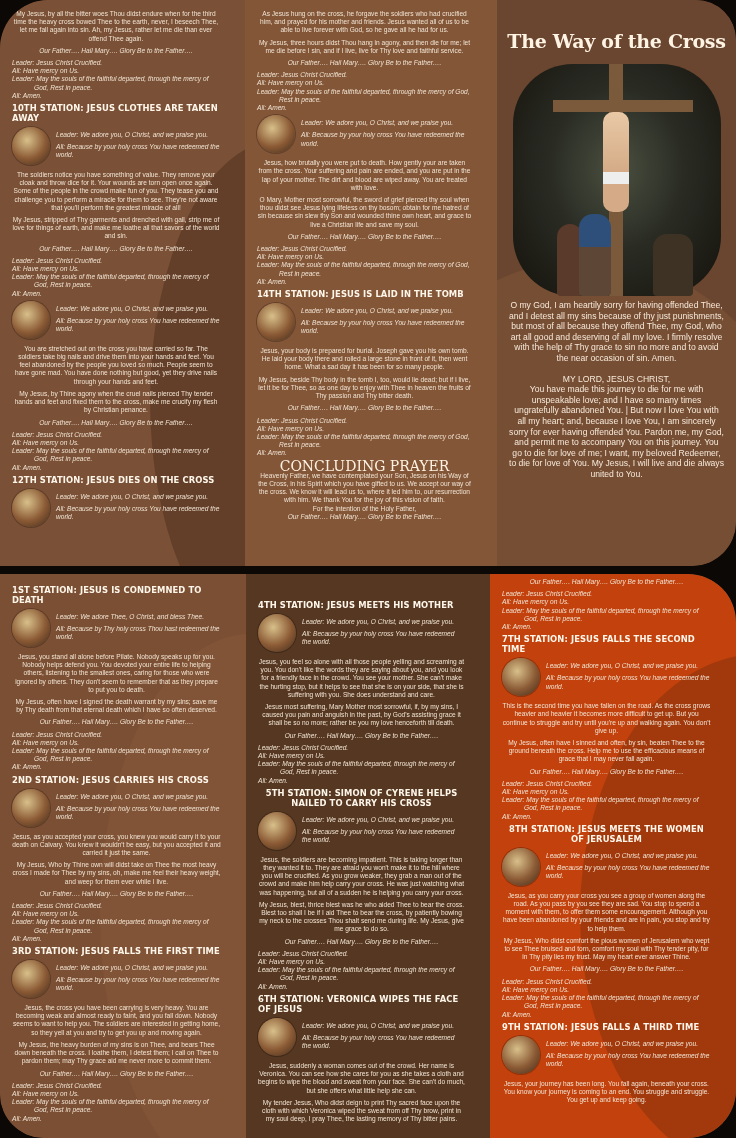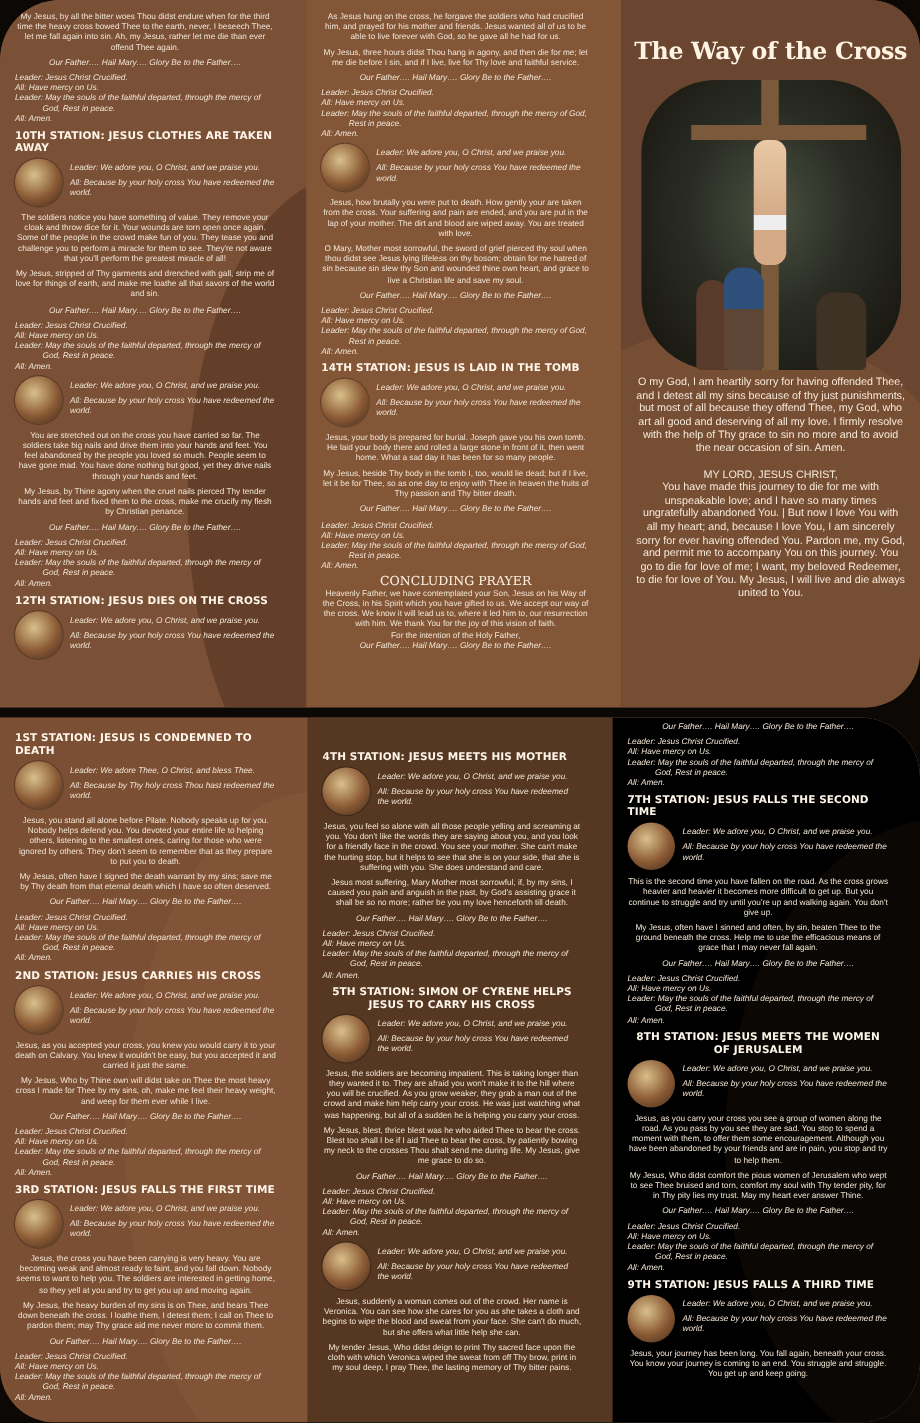--- a/index.html
+++ b/index.html
@@ -7,21 +7,21 @@
          font-family:"Liberation Sans", sans-serif; color:#f1e4d3; }
   .sheet { position:absolute; left:0; width:736px; overflow:hidden; }
   .sheet.top { top:0; height:566px; border-radius:48px 40px 44px 0; background:#6b4630; }
   .sheet.bottom { top:574px; height:564px; border-radius:0 48px 48px 44px; background:#6f4a32; }
   .panel { position:absolute; top:0; bottom:0; overflow:hidden; }
   .top .p1 { left:0; width:245px; background:#7a5036; border-radius:48px 0 0 0; }
   .top .p2 { left:245px; width:252px; background:#835638; }
   .top .p3 { left:497px; width:239px; background:#6a4530; border-radius:0 40px 44px 0; }
   .bottom .p1 { left:0; width:246px; background:#7b4f34; border-radius:0 0 0 44px; }
   .bottom .p2 { left:246px; width:244px; background:#553722; }
-  .bottom .p3 { left:490px; width:246px; background:#000000; border-radius:0 48px 48px 0; }
+  .bottom .p3 { left:490px; width:246px; background:#c2410c; border-radius:0 48px 48px 0; }
   .swoosh { position:absolute; border-radius:50%; background:rgba(40,22,12,0.28); pointer-events:none; }
   .inner { position:relative; padding:7px 25px 0 12px; font-size:6.6px; line-height:8.2px; }
   .c { text-align:center; }
   .it { font-style:italic; }
   p { margin:0 0 4px 0; }
   .h { font-family:"DejaVu Sans", sans-serif; font-weight:bold; font-size:8.4px; line-height:10px;
        color:#fff6ea; letter-spacing:0.1px; margin:3px 0 4px 0; }
   .h.c2 { text-align:center; }
   .resp { display:flex; gap:6px; align-items:flex-start; margin-bottom:4px; min-height:40px; }
   .medal { width:38px; height:38px; border-radius:50%; flex:0 0 38px;
@@ -39,21 +39,21 @@
                  linear-gradient(#7a5a3a,#7a5a3a) 40px 36px/140px 12px no-repeat,
                  radial-gradient(ellipse at 50% 45%, #4a5040 0%, #2a2c24 45%, #14120c 100%);
                position:relative; }
   .cover-img .body { position:absolute; left:90px; top:48px; width:26px; height:100px;
                      background:linear-gradient(#e9c9a6,#d4ab86 60%,#eee 60%,#eee 72%,#d4ab86 72%); border-radius:10px; }
   .cover-img .fig { position:absolute; border-radius:14px 14px 4px 4px; }
   .section-title { font-family:"DejaVu Serif", serif; font-size:16px; color:#fff2e2; text-align:center;
                    margin-top:16px; letter-spacing:0.4px; }
   .contrition { font-size:8.6px; line-height:10.6px; text-align:center; padding:4px 12px 0 12px; color:#f6e9da; }
   .contrition p { margin:0 0 10px 0; }
-  .concl-title { font-family:"DejaVu Serif", serif; font-size:10px; text-align:center; margin:4px 0 2px; color:#fff2e2; }
+  .concl-title { font-family:"DejaVu Serif", serif; font-size:14px; text-align:center; margin:4px 0 2px; color:#fff2e2; }
 </style>
 </head>
 <body>
 
 <div class="sheet top">
 
   <div class="panel p1">
     <div class="swoosh" style="left:150px;top:140px;width:260px;height:520px;"></div>
     <div class="inner" style="padding-top:10px;">
       <p class="c">My Jesus, by all the bitter woes Thou didst endure when for the third time the heavy cross bowed Thee to the earth, never, I beseech Thee, let me fall again into sin. Ah, my Jesus, rather let me die than ever offend Thee again.</p>
@@ -258,38 +258,39 @@
       <p class="c">Jesus, you feel so alone with all those people yelling and screaming at you. You don't like the words they are saying about you, and you look for a friendly face in the crowd. You see your mother. She can't make the hurting stop, but it helps to see that she is on your side, that she is suffering with you. She does understand and care.</p>
       <p class="c">Jesus most suffering, Mary Mother most sorrowful, if, by my sins, I caused you pain and anguish in the past, by God's assisting grace it shall be so no more; rather be you my love henceforth till death.</p>
       <p class="c it">Our Father…. Hail Mary…. Glory Be to the Father….</p>
       <div class="litany it">
         <div>Leader: Jesus Christ Crucified.</div>
         <div>All: Have mercy on Us.</div>
         <div>Leader: May the souls of the faithful departed, through the mercy of God, Rest in peace.</div>
         <div>All: Amen.</div>
       </div>
 
-      <div class="h c2">5TH STATION: SIMON OF CYRENE HELPS JESUS TO CARRY HIS CROSS</div>
+      <div class="h c2">5TH STATION: SIMON OF CYRENE HELPS NAILED TO CARRY HIS CROSS</div>
       <div class="resp">
         <div class="medal"></div>
         <div class="lines it">
           <div><span>Leader:</span> <span>We adore you, O Christ, and we praise you.</span></div>
           <div><span>All:</span> <span>Because by your holy cross You have redeemed the world.</span></div>
         </div>
       </div>
       <p class="c">Jesus, the soldiers are becoming impatient. This is taking longer than they wanted it to. They are afraid you won't make it to the hill where you will be crucified. As you grow weaker, they grab a man out of the crowd and make him help carry your cross. He was just watching what was happening, but all of a sudden he is helping you carry your cross.</p>
       <p class="c">My Jesus, blest, thrice blest was he who aided Thee to bear the cross. Blest too shall I be if I aid Thee to bear the cross, by patiently bowing my neck to the crosses Thou shalt send me during life. My Jesus, give me grace to do so.</p>
       <p class="c it">Our Father…. Hail Mary…. Glory Be to the Father….</p>
       <div class="litany it">
         <div>Leader: Jesus Christ Crucified.</div>
         <div>All: Have mercy on Us.</div>
         <div>Leader: May the souls of the faithful departed, through the mercy of God, Rest in peace.</div>
         <div>All: Amen.</div>
       </div>
 
+      <div class="h">6TH STATION: VERONICA WIPES THE FACE OF JESUS</div>
       <div class="resp">
         <div class="medal"></div>
         <div class="lines it">
           <div><span>Leader:</span> <span>We adore you, O Christ, and we praise you.</span></div>
           <div><span>All:</span> <span>Because by your holy cross You have redeemed the world.</span></div>
         </div>
       </div>
       <p class="c">Jesus, suddenly a woman comes out of the crowd. Her name is Veronica. You can see how she cares for you as she takes a cloth and begins to wipe the blood and sweat from your face. She can't do much, but she offers what little help she can.</p>
       <p class="c">My tender Jesus, Who didst deign to print Thy sacred face upon the cloth with which Veronica wiped the sweat from off Thy brow, print in my soul deep, I pray Thee, the lasting memory of Thy bitter pains.</p>
     </div>

